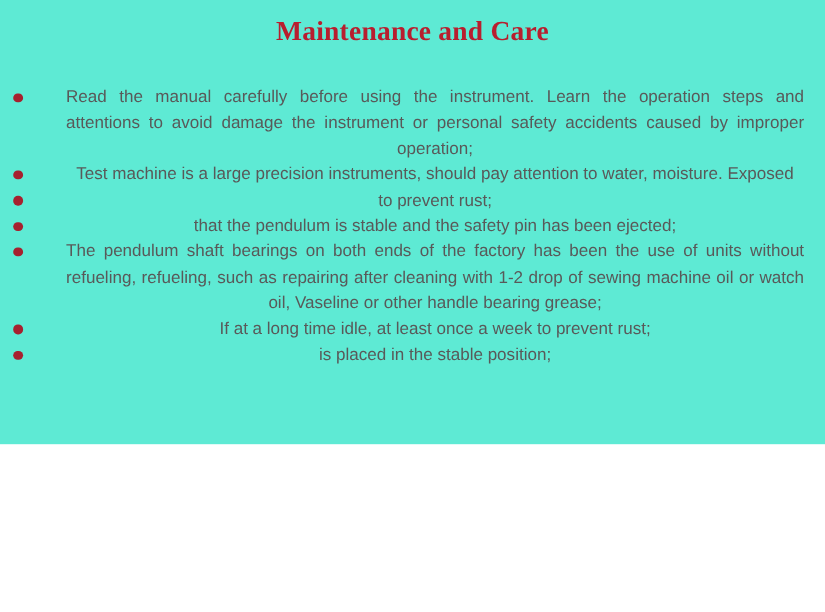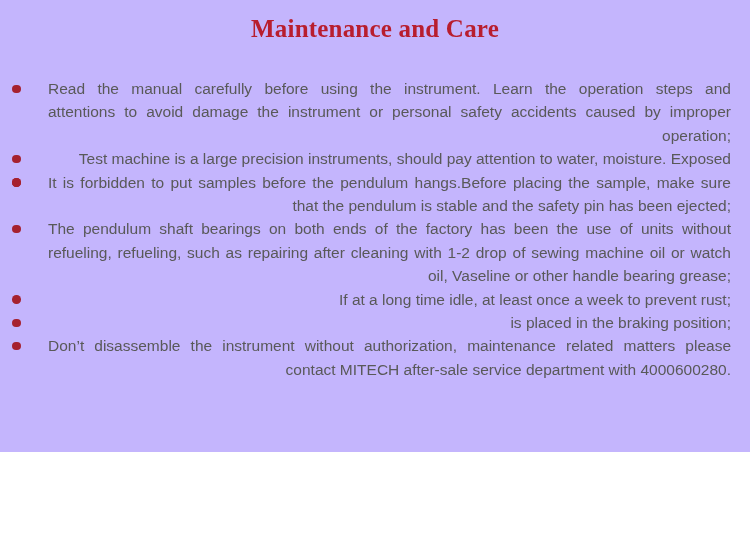--- a/index.html
+++ b/index.html
@@ -3,59 +3,59 @@
 <meta charset="utf-8">
 <style>
   html, body {
     margin: 0;
     padding: 0;
     background: #ffffff;
   }
   .page {
     position: relative;
     width: 750px;
-    height: 452px;
-    background: #c4b5fd;
+    height: 404px;
+    background: #5eead4;
     overflow: hidden;
     font-family: "Liberation Sans", "DejaVu Sans", sans-serif;
   }
   .doc-title {
     margin-top: 13px;
     text-align: center;
     font-family: "Liberation Serif", "DejaVu Serif", serif;
     font-weight: bold;
     font-size: 25px;
     line-height: 32px;
     color: var(--title-red, #B81E2E);
     letter-spacing: 0.2px;
   }
   .bullet-list {
     margin-top: 32px;
   }
   .item {
     position: relative;
-    padding-left: 48px;
+    padding-left: 60px;
     padding-right: 19px;
     color: var(--body-gray, #595959);
     font-size: 15.5px;
     line-height: 23.4px;
   }
   .bullet {
     position: absolute;
     left: 12px;
     top: 7.5px;
     width: 8.5px;
     height: 8.5px;
     border-radius: 50%;
     background: var(--bullet-red, #A6212F);
   }
   .line {
     white-space: nowrap;
     overflow: hidden;
-    text-align: right;
+    text-align: center;
   }
   .line.j {
     white-space: normal;
     text-align: justify;
     text-align-last: justify;
     text-justify: inter-word;
   }
 </style>
 </head>
 <body>
@@ -73,46 +73,41 @@
       <div class="line last">operation;</div>
     </div>
 
     <div class="item">
       <span class="bullet"></span>
       <div class="line last">Test machine is a large precision instruments, should pay attention to water, moisture. Exposed</div>
     </div>
 
     <div class="item">
       <span class="bullet"></span>
+      <div class="line last">to prevent rust;</div>
     </div>
 
     <div class="item">
       <span class="bullet"></span>
-      <div class="line j">It is forbidden to put samples before the pendulum hangs.Before placing the sample, make sure</div>
       <div class="line last">that the pendulum is stable and the safety pin has been ejected;</div>
     </div>
 
 
     <div class="item">
       <span class="bullet"></span>
       <div class="line j">The pendulum shaft bearings on both ends of the factory has been the use of units without</div>
       <div class="line j">refueling, refueling, such as repairing after cleaning with 1-2 drop of sewing machine oil or watch</div>
       <div class="line last">oil, Vaseline or other handle bearing grease;</div>
     </div>
 
     <div class="item">
       <span class="bullet"></span>
       <div class="line last">If at a long time idle, at least once a week to prevent rust;</div>
     </div>
 
     <div class="item">
       <span class="bullet"></span>
-      <div class="line last">is placed in the braking position;</div>
+      <div class="line last">is placed in the stable position;</div>
     </div>
 
-    <div class="item">
-      <span class="bullet"></span>
-      <div class="line j">Don’t disassemble the instrument without authorization, maintenance related matters please</div>
-      <div class="line last">contact MITECH after-sale service department with 4000600280.</div>
-    </div>
 
   </div>
 </div>
 
 </body></html>

